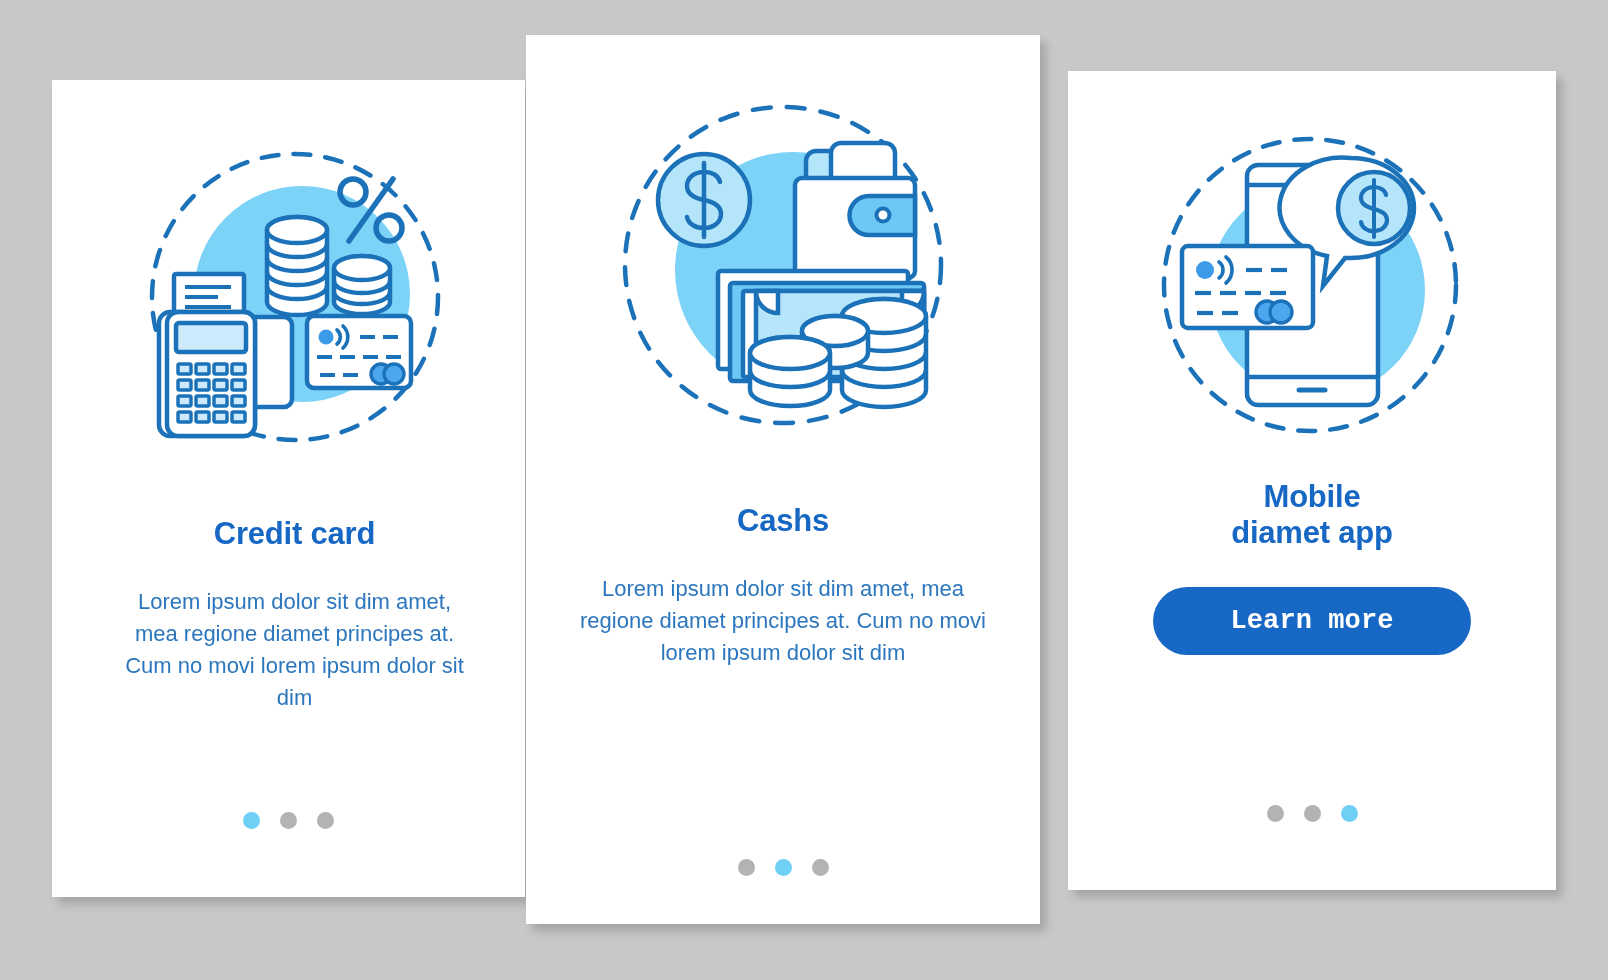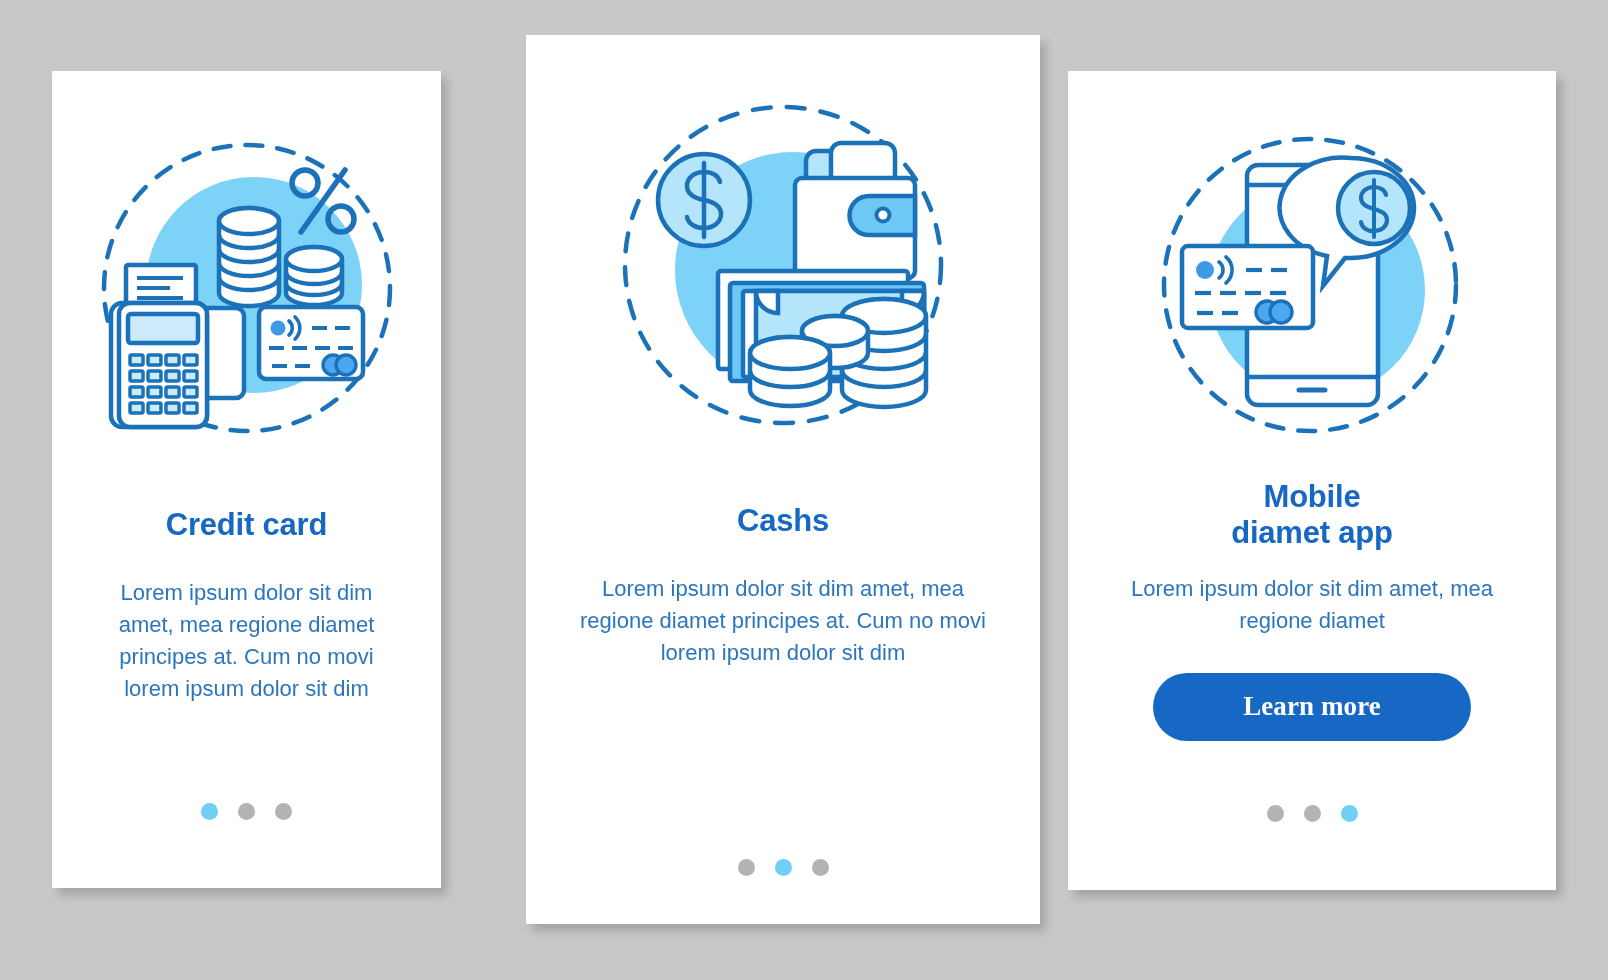--- a/index.html
+++ b/index.html
@@ -19,21 +19,21 @@
     position: absolute;
     inset: 0;
   }
 
   
   .card {
     position: absolute;
     background: #ffffff;
     box-shadow: 6px 7px 9px rgba(0,0,0,0.18);
   }
-  #card-credit  { left: 52px;   top: 71px;  width: 389px; height: 817px; }
+  #card-credit  { left: 52px;   top: 80px;  width: 461px; height: 817px; padding-left: 12px; }
   #card-cash    { left: 526px;  top: 35px;  width: 514px; height: 889px; }
   #card-mobile  { left: 1068px; top: 71px;  width: 488px; height: 819px; }
 
   
   .illus {
     position: relative;
     width: 100%;
     display: flex;
     justify-content: center;
   }
@@ -71,21 +71,21 @@
     justify-content: center;
     margin-top: 36px;
   }
   .learn-btn {
     background: #1668c4;
     color: #ffffff;
     border: none;
     border-radius: 40px;
     font-size: 27px;
     font-weight: bold;
-    font-family: Liberation Serif, serif;
+    font-family: Liberation Mono, monospace;
     width: 318px;
     height: 68px;
     cursor: pointer;
     letter-spacing: 0.1px;
   }
 
   
   .dots {
     position: absolute;
     left: 0;
@@ -327,21 +327,20 @@
             <circle cx="134" cy="197" r="11" fill="#4da7ef" stroke="#1b72b8" stroke-width="3.4"></circle>
           </g>
         </g>
       </svg>
     </div>
 
     <h2 class="card-title">
       <span>Mobile</span><br>
       <span>diamet app</span>
     </h2>
-    <p class="card-desc">Lorem ipsum dolor sit dim amet, mea regione diamet</p>
 
     <div class="btn-row">
       <button class="learn-btn">Learn more</button>
     </div>
 
     <div class="dots">
       <span class="dot"></span>
       <span class="dot"></span>
       <span class="dot active"></span>
     </div>

